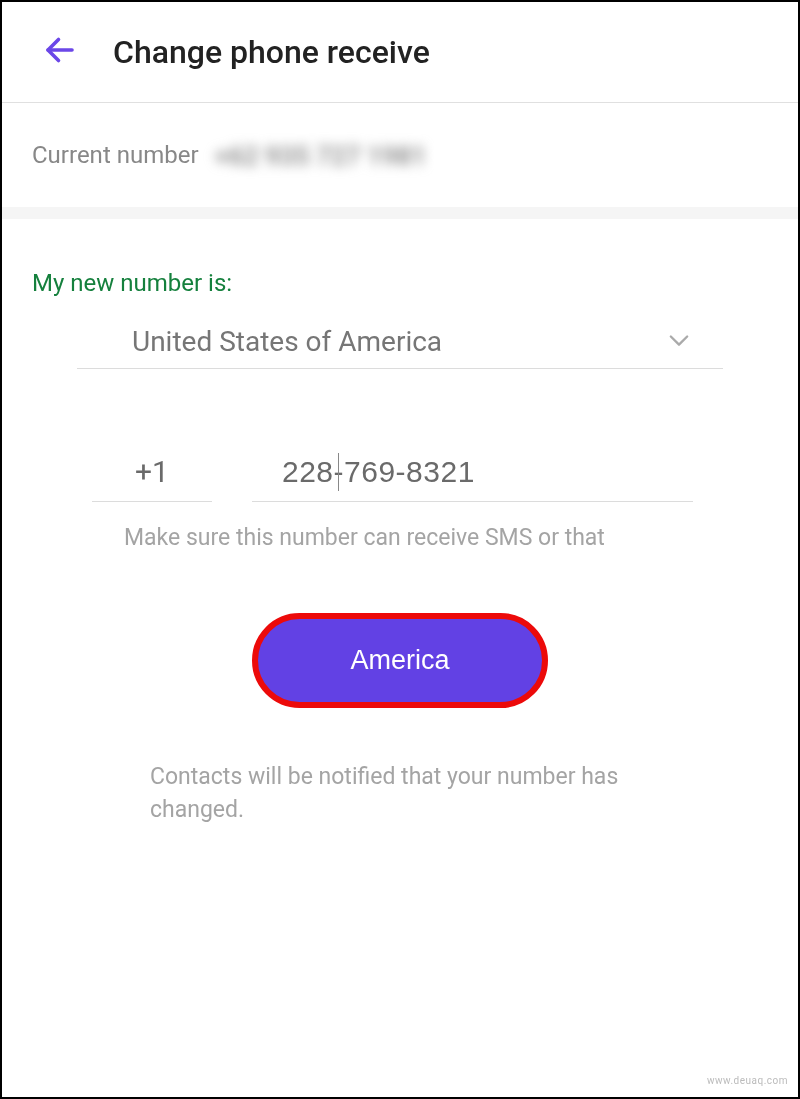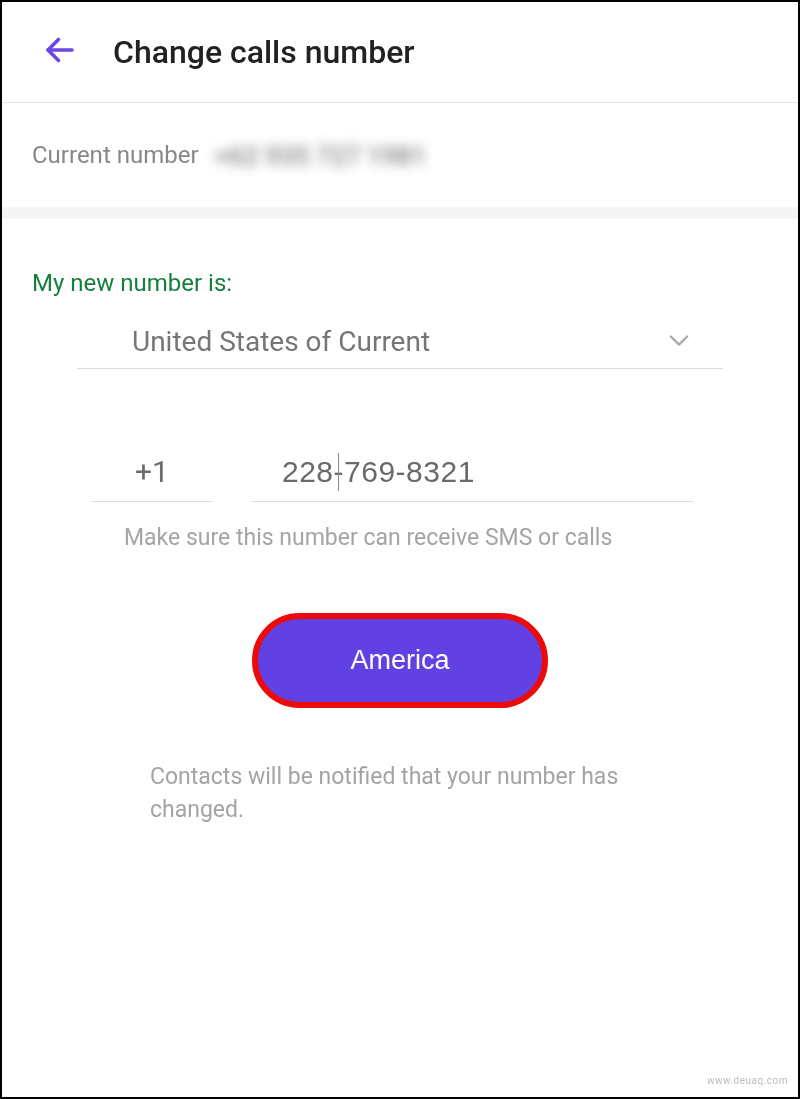--- a/index.html
+++ b/index.html
@@ -156,50 +156,50 @@
 </head>
 <body>
 
 <div class="header">
   <span class="back-icon">
     <svg viewBox="0 0 24 24" fill="none" stroke="currentColor" stroke-width="2.4" stroke-linecap="round" stroke-linejoin="round">
       <line x1="20" y1="12" x2="4" y2="12"></line>
       <polyline points="11 5 4 12 11 19"></polyline>
     </svg>
   </span>
-  <span class="title">Change calls number</span>
+  <span class="title">Change phone receive</span>
 </div>
 
 <div class="current-section">
   <span class="current-label">Current number</span>
   <span class="current-value">+62 935 727 1981</span>
 </div>
 
 <div class="new-section">
   <div class="new-label">My new number is:</div>
 
   <div class="country-row">
-    <span class="country-value">United States of Current</span>
+    <span class="country-value">United States of America</span>
     <span class="chevron-icon">
       <svg viewBox="0 0 24 24" fill="none" stroke="currentColor" stroke-width="2" stroke-linecap="round" stroke-linejoin="round">
         <polyline points="5 9 12 16 19 9"></polyline>
       </svg>
     </span>
   </div>
 
   <div class="phone-row">
     <div class="dial-code-wrap">
       <div class="dial-code">+1</div>
     </div>
     <div class="phone-input-wrap">
       <span class="cursor-line"></span>
       <input class="phone-input" type="text" value="228-769-8321" style="">
     </div>
   </div>
 
-  <div class="hint">Make sure this number can receive SMS or calls</div>
+  <div class="hint">Make sure this number can receive SMS or that</div>
 
   <button class="continue-btn">America</button>
 
   <div class="notify-text">Contacts will be notified that your number has changed.</div>
 </div>
 
 <div class="watermark">www.deuaq.com</div>
 
 </body></html>

